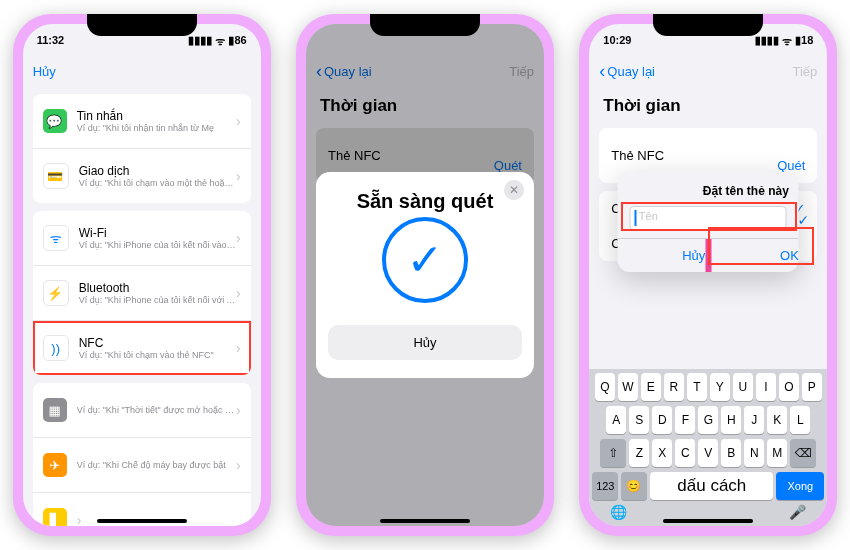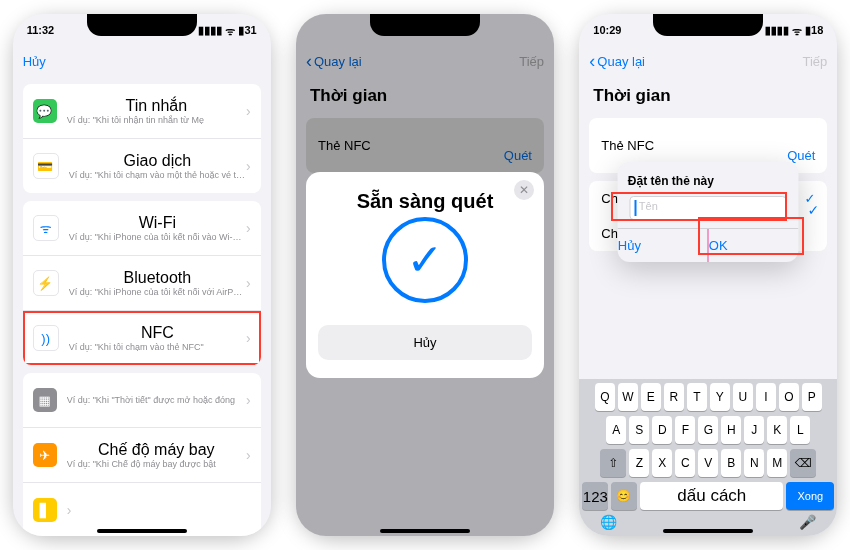--- a/index.html
+++ b/index.html
@@ -1,66 +1,66 @@
 <!DOCTYPE html>
 <html><head>
 <meta charset="utf-8">
 <style>
   html,body{margin:0;padding:0;font-family:-apple-system,Helvetica,Arial,sans-serif;background:#f2f2f7;}
   .canvas{width:850px;height:550px;background:#fff;display:flex;justify-content:space-around;align-items:center;}
-  .phone{width:258px;height:522px;background:#5eead4;border-radius:38px;position:relative;box-sizing:border-box;box-shadow:0 4px 20px rgba(0,0,0,.25);}
+  .phone{width:258px;height:522px;background:#f0abfc;border-radius:38px;position:relative;padding:10px;box-sizing:border-box;box-shadow:0 4px 20px rgba(0,0,0,.25);}
   .screen{width:100%;height:100%;background:#f2f2f7;border-radius:30px;overflow:hidden;position:relative;}
   .notch{position:absolute;top:0;left:50%;transform:translateX(-50%);width:110px;height:22px;background:#000;border-radius:0 0 14px 14px;z-index:50;}
   .statusbar{height:32px;display:flex;justify-content:space-between;align-items:center;padding:0 14px;font-size:11px;font-weight:600;color:#000;}
   .sb-right{display:flex;align-items:center;gap:3px;}
   .sb-ico{display:inline-block;}
   .nav{height:30px;display:flex;align-items:center;justify-content:space-between;padding:0 10px;font-size:13px;color:#007aff;}
   .nav .back{display:flex;align-items:center;gap:2px;}
   .chev{font-size:18px;line-height:1;}
   .nav .right{color:#c7c7cc;}
   .list{padding:0 10px;}
   .group{background:#fff;border-radius:8px;margin:8px 0;overflow:hidden;}
   .row{display:flex;align-items:center;padding:6px 10px;min-height:42px;position:relative;}
   .row+.row{border-top:1px solid #e5e5ea;}
   .row-ico{width:24px;height:24px;border-radius:5px;display:flex;align-items:center;justify-content:center;font-size:13px;margin-right:10px;flex-shrink:0;}
   .row-body{flex:1;min-width:0;}
-  .row-title{font-size:16px;color:#000;text-align:center;}
+  .row-title{font-size:12px;color:#000;}
   .row-sub{font-size:9px;color:#8e8e93;overflow:hidden;text-overflow:ellipsis;white-space:nowrap;}
   .row-chev{color:#c7c7cc;font-size:14px;}
   .hl{position:absolute;inset:0;border:2px solid #ff3b30;pointer-events:none;}
   .header{font-size:17px;font-weight:700;color:#000;padding:10px 14px 4px;}
   .kv-row{display:flex;justify-content:space-between;align-items:center;padding:10px 12px;font-size:13px;}
   .kv-row .val{color:#007aff;margin-top:20px;}
   .dim{position:absolute;inset:0;background:rgba(0,0,0,.28);display:flex;align-items:center;justify-content:center;padding:10px;}
   
   .scan-card{background:#fff;border-radius:14px;width:92%;padding:18px 12px;text-align:center;position:relative;}
   .scan-close{position:absolute;top:8px;right:10px;width:20px;height:20px;border-radius:50%;background:#e5e5ea;color:#8e8e93;font-size:12px;line-height:20px;}
   .scan-title{font-size:20px;font-weight:700;margin-bottom:4px;}
   .scan-sub{font-size:10px;color:#3c3c43;margin-bottom:18px;}
   .scan-circle{width:78px;height:78px;border:4px solid #007aff;border-radius:50%;margin:0 auto 22px;display:flex;align-items:center;justify-content:center;}
   .scan-check{font-size:44px;color:#007aff;line-height:1;}
   .scan-btn{background:#eeeef0;border-radius:10px;padding:10px;font-size:13px;color:#000;}
   
-  .alert{background:#f2f2f7;border-radius:12px;width:181px;overflow:hidden;font-size:13px;text-align:left;position:absolute;top:148px;left:50%;transform:translateX(-50%);box-shadow:0 8px 30px rgba(0,0,0,.2);z-index:30;}
+  .alert{background:#f2f2f7;border-radius:12px;width:181px;overflow:hidden;font-size:13px;text-align:right;position:absolute;top:148px;left:50%;transform:translateX(-50%);box-shadow:0 8px 30px rgba(0,0,0,.2);z-index:30;}
   .alert-title{font-weight:600;padding:12px 10px 8px;font-size:12px;}
   .alert-input{margin:0 12px 8px;background:#fff;border:1px solid #d1d1d6;border-radius:4px;height:22px;font-size:11px;padding:0 6px;position:relative;}
   .alert-input .cursor{position:absolute;left:4px;top:3px;bottom:3px;width:2px;background:#007aff;}
   .alert-input .ph{position:absolute;left:8px;top:3px;color:#c7c7cc;font-size:11px;}
   .alert-btns{display:flex;border-top:1px solid #d1d1d6;}
   .alert-btn{flex:1;padding:9px 0;color:#007aff;}
-  .alert-btn+.alert-btn{border-left:1px solid #ec4899;}
+  .alert-btn+.alert-btn{border-left:6px solid #ec4899;}
   .red-box-input{position:absolute;border:2px solid #ff3b30;z-index:35;pointer-events:none;}
   
   .kb{position:absolute;bottom:0;left:0;right:0;background:#d1d3d9;padding:4px 3px 6px;}
   .kb-row{display:flex;justify-content:center;gap:3px;margin-bottom:5px;}
   .key{background:#fff;border-radius:4px;height:28px;flex:1;max-width:20px;display:flex;align-items:center;justify-content:center;font-size:12px;box-shadow:0 1px 0 rgba(0,0,0,.25);}
   .key.sp{background:#acb0b9;max-width:26px;color:#000;}
   .kb-bottom{display:flex;gap:3px;align-items:center;}
   .kb-bottom .key{max-width:none;}
-  .key.num{flex:0 0 26px;background:#acb0b9;font-size:15px;}
+  .key.num{flex:0 0 26px;background:#acb0b9;font-size:11px;}
   .key.emoji{flex:0 0 26px;background:#acb0b9;}
   .key.space{flex:1;font-size:17px;}
   .key.done{flex:0 0 48px;background:#007aff;color:#fff;font-size:11px;}
   .kb-foot{display:flex;justify-content:space-between;padding:4px 18px 0;color:#50555c;font-size:14px;}
   .homebar{position:absolute;bottom:3px;left:50%;transform:translateX(-50%);width:90px;height:4px;border-radius:3px;background:#000;z-index:60;}
   .screen.kbscreen .homebar{background:#000;}
   .dimmed{filter:brightness(.85);}
   .ck{color:#007aff;position:absolute;right:12px;top:10px;font-size:14px;}
 </style>
 </head>
@@ -69,21 +69,21 @@
 <div class="canvas">
 
   <div class="phone">
     <div class="notch"></div>
     <div class="screen">
       <div class="statusbar">
         <span>11:32</span>
         <span class="sb-right">
           <span class="sb-ico">▮▮▮▮</span>
           <span class="sb-ico">ᯤ</span>
-          <span class="sb-ico">▮<span>31</span></span>
+          <span class="sb-ico">▮<span>86</span></span>
         </span>
       </div>
       <div class="nav">
         <span class="back">Hủy</span>
         <span></span>
       </div>
       <div class="list" id="p1list">
           <div class="group">
             <div class="row">
               <div class="row-ico" style="background:#34c759;color:#fff;border:none">💬</div>
@@ -133,21 +133,20 @@
             <div class="row">
               <div class="row-ico" style="background:#8e8e93;color:#fff;border:none">▦</div>
       <div class="row-body">
       <div class="row-sub">Ví dụ: "Khi "Thời tiết" được mở hoặc đóng</div>
               </div>
       <div class="row-chev">›</div>
             </div>
             <div class="row">
               <div class="row-ico" style="background:#ff9500;color:#fff;border:none">✈</div>
       <div class="row-body">
-                <div class="row-title">Chế độ máy bay</div>
       <div class="row-sub">Ví dụ: "Khi Chế độ máy bay được bật</div>
               </div>
       <div class="row-chev">›</div>
             </div>
             <div class="row">
               <div class="row-ico" style="background:#ffcc00;color:#fff;border:none">▋</div>
       <div class="row-chev">›</div>
             </div>
           </div>
         </div>

